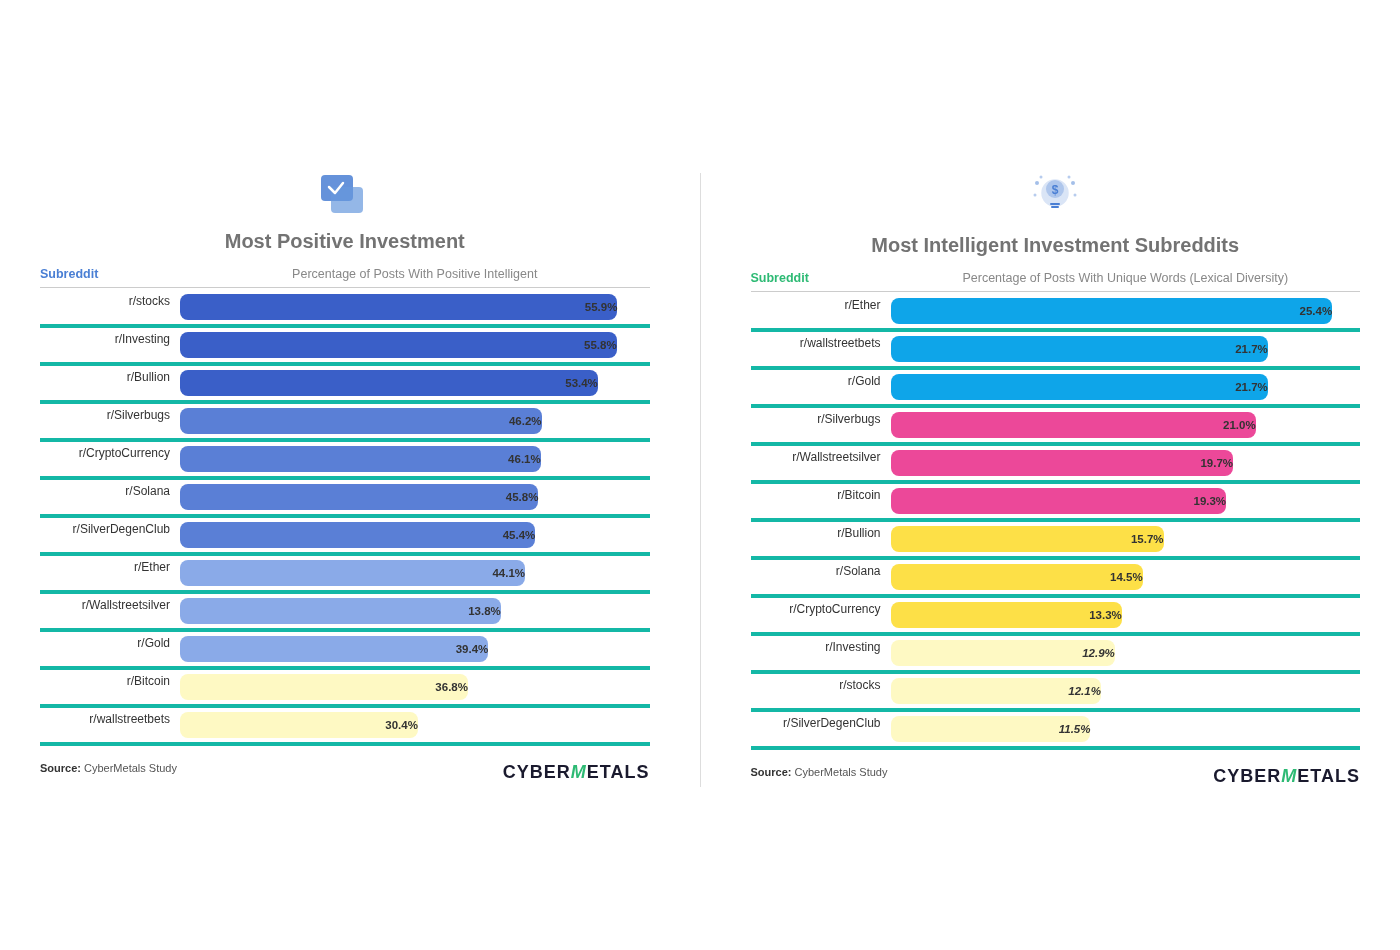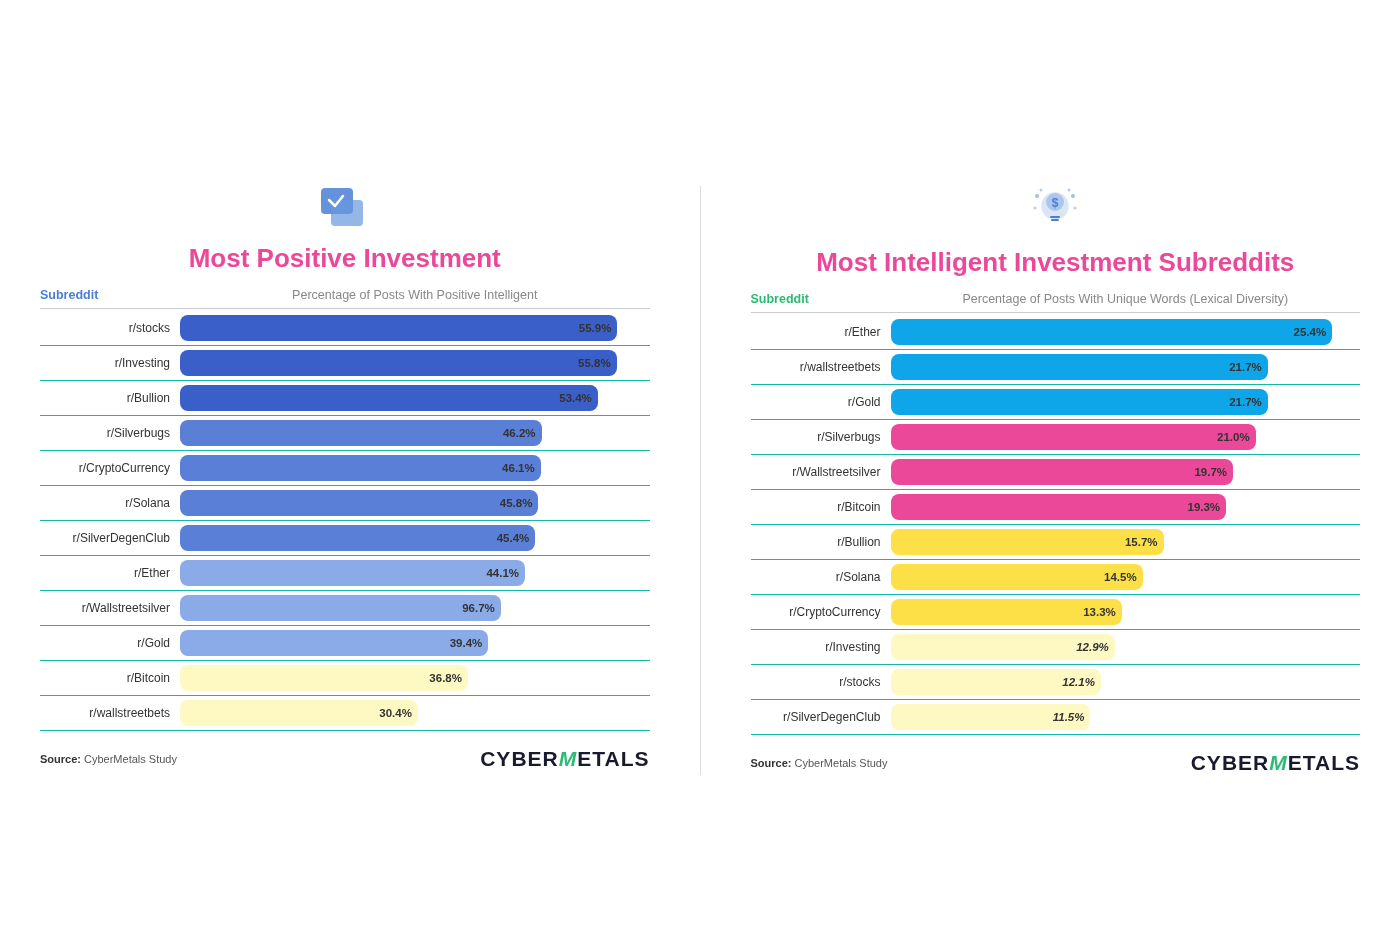--- a/index.html
+++ b/index.html
@@ -24,23 +24,23 @@
       display: flex;
       flex-direction: column;
     }
     .chart-icon {
       text-align: center;
       margin-bottom: 4px;
       font-size: 36px;
     }
     .chart-title {
       text-align: center;
-      font-size: 26px;
+      font-size: 20px;
       font-weight: bold;
-      color: #ec4899;
+      color: #737373;
       margin-bottom: 14px;
     }
     .chart-header {
       display: flex;
       align-items: center;
       padding-bottom: 6px;
       border-bottom: 1px solid #ccc;
       margin-bottom: 2px;
     }
     .col-label {
@@ -53,23 +53,22 @@
       font-weight: 600;
     }
     .col-label.subreddit.blue { color: #4a7fd4; }
     .col-label.subreddit.green { color: #2dba74; }
     .col-label.metric {
       flex: 1;
       text-align: center;
     }
     .bar-row {
       display: flex;
-      align-items: center;
       padding: 4px 0;
-      border-bottom: 1px solid #14b8a6;
+      border-bottom: 4px solid #14b8a6;
     }
     .bar-label {
       width: 140px;
       min-width: 140px;
       font-size: 12px;
       color: #333;
       text-align: right;
       padding-right: 10px;
     }
     .bar-container {
@@ -77,21 +76,20 @@
       display: flex;
       align-items: center;
       position: relative;
     }
     .bar {
       height: 26px;
       border-radius: 8px;
       display: flex;
       align-items: center;
       justify-content: flex-end;
-      padding-right: 6px;
       position: relative;
     }
     .bar-value {
       font-size: 11.5px;
       font-weight: bold;
       color: #333;
       margin-left: 4px;
       white-space: nowrap;
     }
     .bar-blue-dark { background: #3a5fc8; }
@@ -99,31 +97,30 @@
     .bar-blue-light { background: #8aaae8; }
     .bar-blue-lighter { background: #fef9c3; }
     .bar-green-dark { background: #0ea5e9; }
     .bar-green-mid { background: #ec4899; }
     .bar-green-light { background: #fde047; }
     .bar-green-lighter { background: #fef9c3; font-style: italic; }
 
     .footer {
       display: flex;
       justify-content: space-between;
-      align-items: center;
       margin-top: 10px;
       padding-top: 6px;
     }
     .source-text {
       font-size: 11px;
       color: #555;
     }
     .source-text strong { font-weight: bold; color: #333; }
     .brand {
-      font-size: 21px;
+      font-size: 18px;
       font-weight: 900;
       color: #1a1a2e;
       letter-spacing: 1px;
       text-transform: uppercase;
     }
     .brand span { color: #2dba74; font-style: italic; }
     .divider {
       width: 1px;
       background: #ddd;
       align-self: stretch;
@@ -211,21 +208,21 @@
           <div class="bar-container">
             <div class="bar bar-blue-light" style="width: 73.5%;">
               <span class="bar-value">44.1%</span>
             </div>
           </div>
         </div>
         <div class="bar-row">
           <div class="bar-label">r/Wallstreetsilver</div>
           <div class="bar-container">
             <div class="bar bar-blue-light" style="width: 68.3333%;">
-              <span class="bar-value">96.7%</span>
+              <span class="bar-value">13.8%</span>
             </div>
           </div>
         </div>
         <div class="bar-row">
           <div class="bar-label">r/Gold</div>
           <div class="bar-container">
             <div class="bar bar-blue-light" style="width: 65.6667%;">
               <span class="bar-value">39.4%</span>
             </div>
           </div>

